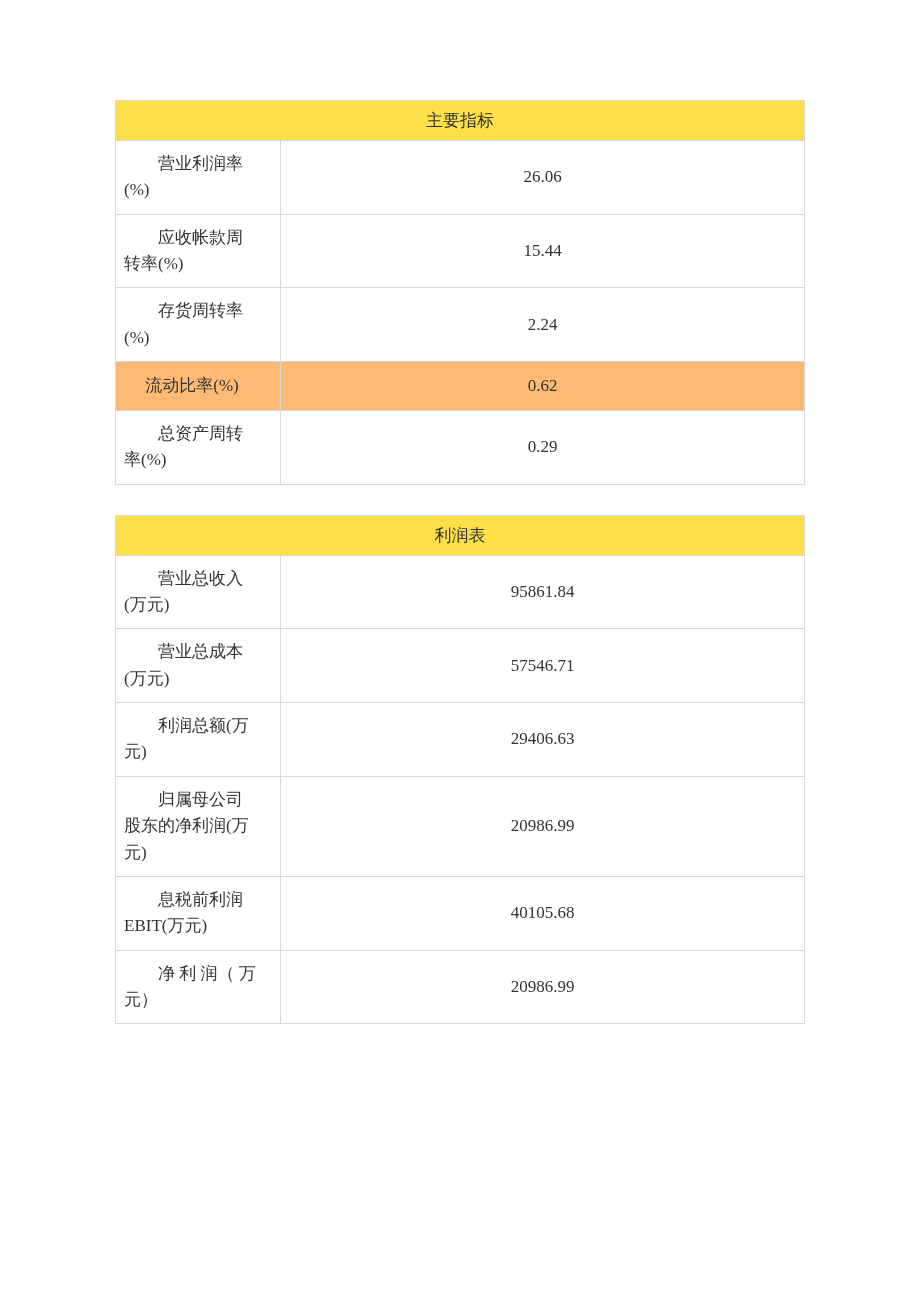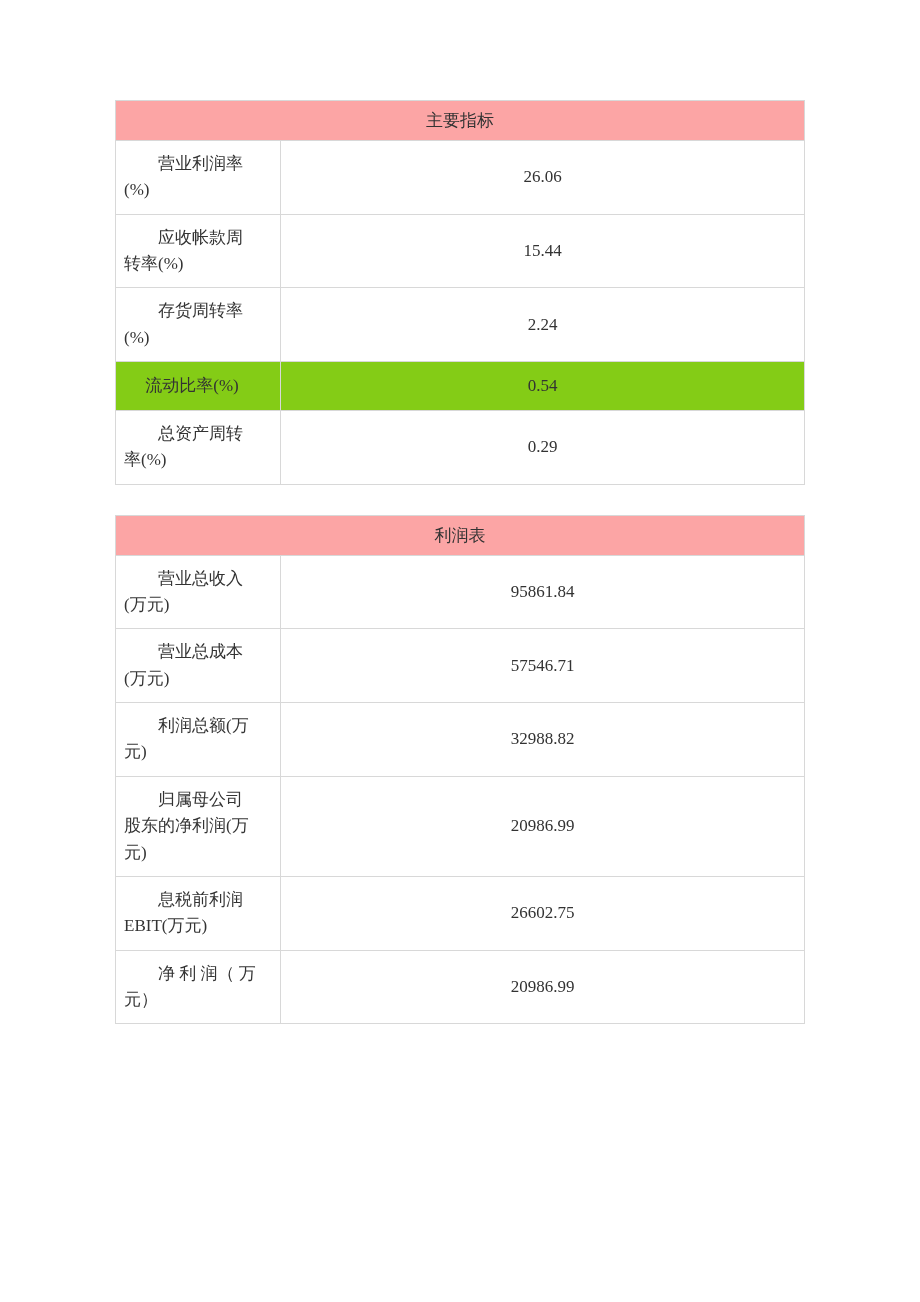--- a/index.html
+++ b/index.html
@@ -21,40 +21,40 @@
       border-collapse: collapse;
       border: 1px solid #d8d8d8;
     }
     th {
       border: 1px solid #d8d8d8;
       padding: 8px 0;
       text-align: center;
       font-weight: normal;
       font-size: 17px;
       color: #333;
-      background: #fca5a5;
+      background: #fde047;
     }
     td {
       border: 1px solid #d8d8d8;
       font-size: 17px;
       color: #333;
       vertical-align: middle;
     }
     td.label-cell {
       width: 165px;
       padding: 10px 8px 10px 8px;
       text-align: left;
       line-height: 1.5;
     }
     td.value-cell {
       text-align: center;
       padding: 14px 0;
     }
     tr.highlighted td {
-      background: #84cc16;
+      background: #fdba74;
     }
     .label-wrap {
       line-height: 1.55;
     }
   </style>
 </head>
 <body>
 
 <div class="table-container">
   <table>
@@ -79,21 +79,21 @@
         <tr>
           <td class="label-cell">
             <div class="label-wrap">　　存货周转率<br>(%)</div>
           </td>
           <td class="value-cell">2.24</td>
         </tr>
         <tr class="highlighted">
           <td class="label-cell">
             <div class="label-wrap">　 流动比率(%)</div>
           </td>
-          <td class="value-cell">0.54</td>
+          <td class="value-cell">0.62</td>
         </tr>
         <tr>
           <td class="label-cell">
             <div class="label-wrap">　　总资产周转<br>率(%)</div>
           </td>
           <td class="value-cell">0.29</td>
         </tr>
       </tbody>
   </table>
 </div>
@@ -115,33 +115,33 @@
         <tr>
           <td class="label-cell">
             <div class="label-wrap">　　营业总成本<br>(万元)</div>
           </td>
           <td class="value-cell">57546.71</td>
         </tr>
         <tr>
           <td class="label-cell">
             <div class="label-wrap">　　利润总额(万<br>元)</div>
           </td>
-          <td class="value-cell">32988.82</td>
+          <td class="value-cell">29406.63</td>
         </tr>
         <tr>
           <td class="label-cell">
             <div class="label-wrap">　　归属母公司<br>股东的净利润(万<br>元)</div>
           </td>
           <td class="value-cell">20986.99</td>
         </tr>
         <tr>
           <td class="label-cell">
             <div class="label-wrap">　　息税前利润<br>EBIT(万元)</div>
           </td>
-          <td class="value-cell">26602.75</td>
+          <td class="value-cell">40105.68</td>
         </tr>
         <tr>
           <td class="label-cell">
             <div class="label-wrap">　　净 利 润（ 万<br>元）</div>
           </td>
           <td class="value-cell">20986.99</td>
         </tr>
       </tbody>
   </table>
 </div>

